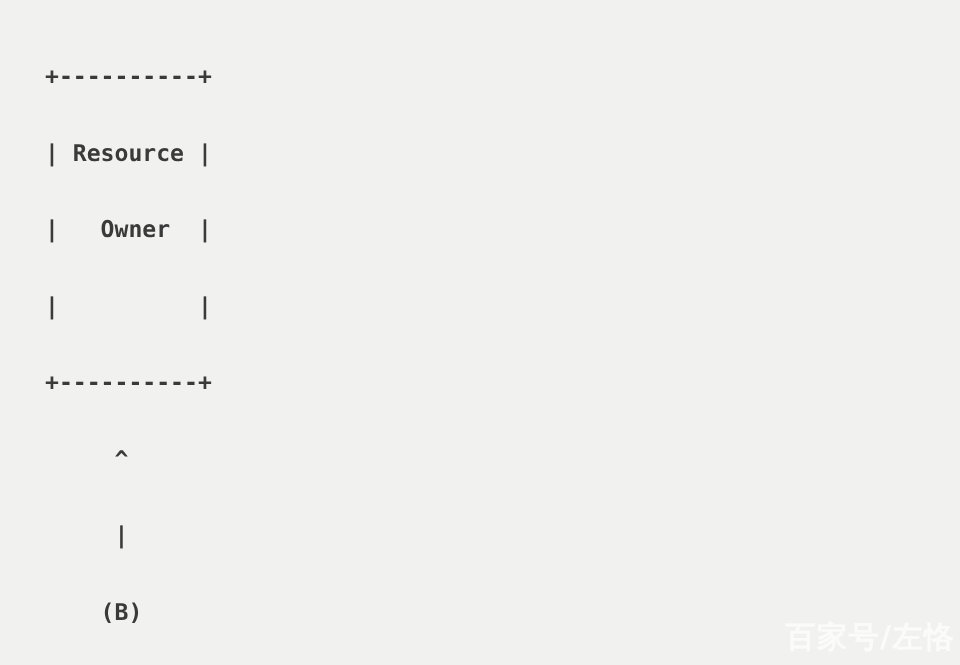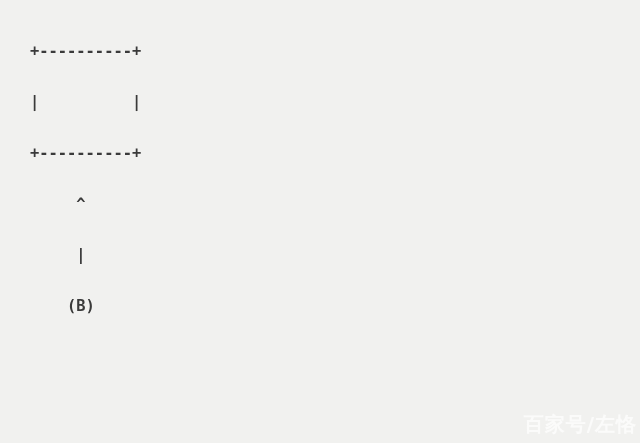--- a/index.html
+++ b/index.html
@@ -38,20 +38,22 @@
     opacity: 0.72;
     user-select: none;
   }
 </style>
 </head>
 <body>
 
 <div class="screen">
   <div class="art">
     <div class="ln">+----------+</div>
+    <div class="ln">| Resource |</div>
+    <div class="ln">|   Owner  |</div>
     <div class="ln">|          |</div>
     <div class="ln">+----------+</div>
     <div class="ln">     ^</div>
     <div class="ln">     |</div>
     <div class="ln">    (B)</div>
     
     
     
     
     

